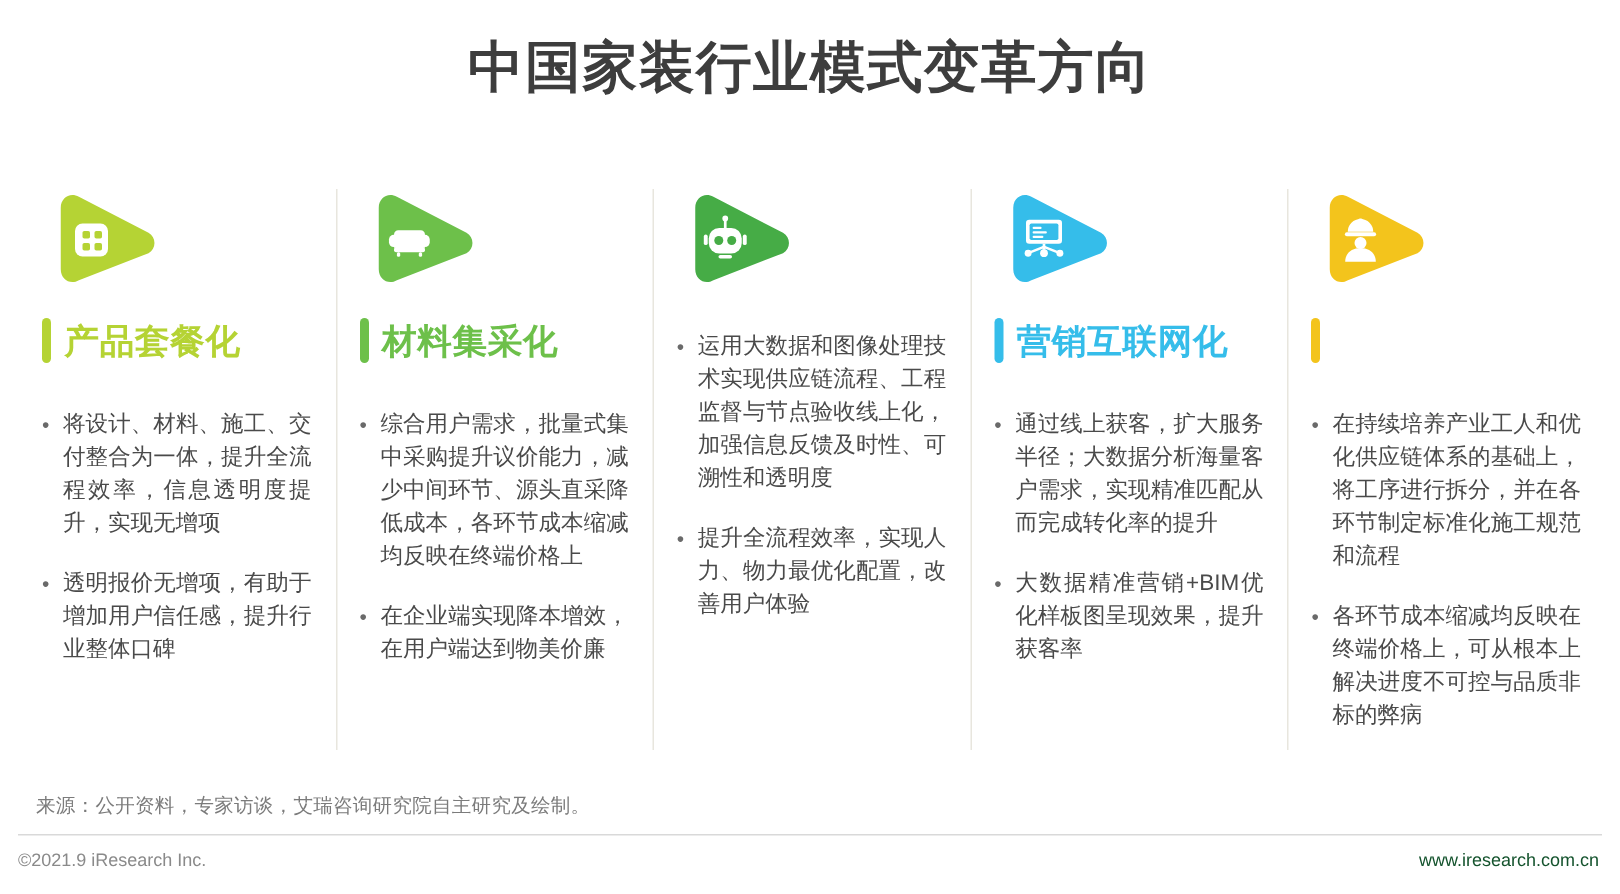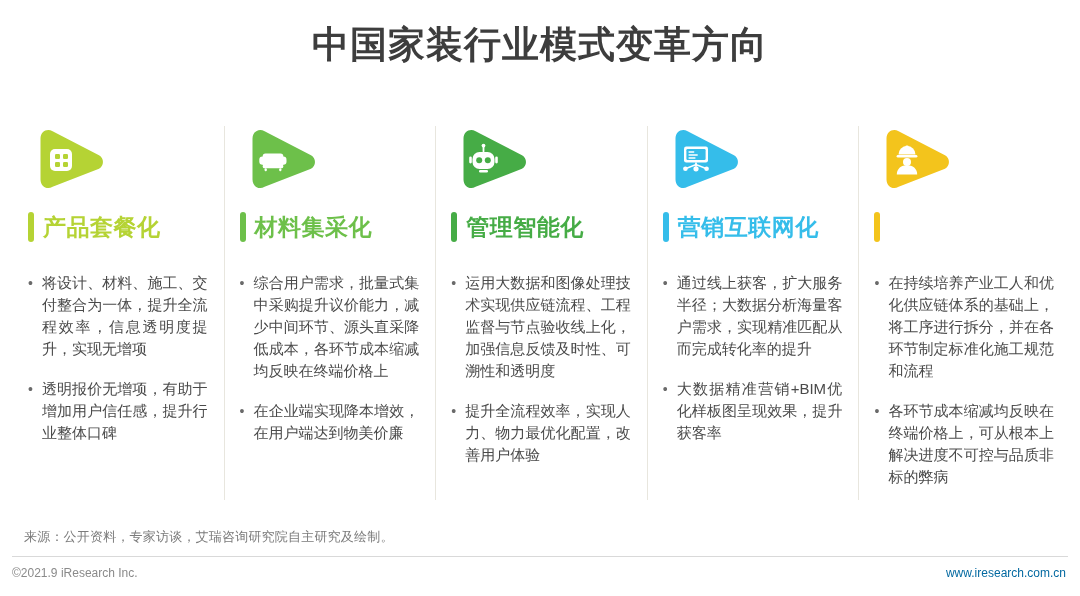--- a/index.html
+++ b/index.html
@@ -156,21 +156,21 @@
     left: 12px;
     top: 566px;
     font-size: 12px;
     color: #8a8a8a;
   }
   .website {
     position: absolute;
     right: 14px;
     top: 566px;
     font-size: 12px;
-    color: #0369a1;
+    color: #14532d;
   }
 </style>
 </head>
 <body>
 
 <div class="slide">
 
   <div class="title-wrap">
     <div class="title">中国家装行业模式变革方向</div>
   </div>
@@ -238,24 +238,20 @@
           <path d="M10.5 12.5 C10.5 5.6 17.0 1.8 22.6 5.2 L69.0 29.2 C74.3 32.3 74.3 39.7 69.0 42.8 L22.6 60.8 C17.0 64.2 10.5 60.4 10.5 53.5 Z" fill="#46ac46"></path>
           <rect x="29.6" y="20.5" width="1.8" height="6.0" rx="0.9" fill="#ffffff"></rect>
           <circle cx="30.5" cy="19.6" r="1.9" fill="#ffffff"></circle>
           <rect x="19.5" y="26.0" width="22" height="17" rx="7" fill="#ffffff"></rect>
           <circle cx="26.2" cy="34.3" r="3.0" fill="#46ac46"></circle>
           <circle cx="34.8" cy="34.3" r="3.0" fill="#46ac46"></circle>
           <rect x="16.2" y="30.4" width="2.6" height="7.0" rx="1.3" fill="#ffffff"></rect>
           <rect x="42.2" y="30.4" width="2.6" height="7.0" rx="1.3" fill="#ffffff"></rect>
           <rect x="26.0" y="44.0" width="9.0" height="2.4" rx="1.2" fill="#ffffff"></rect>
         </svg>
-      </div>
-      <div class="heading-row">
-        <div class="heading-bar" style="background:#46ac46"></div>
-        <div class="heading-text" style="color:#46ac46">管理智能化</div>
       </div>
       <div class="bullets">
         <div class="bullet">
           <span class="bullet-dot">•</span>
           <span class="bullet-text">运用大数据和图像处理技术实现供应链流程、工程监督与节点验收线上化，加强信息反馈及时性、可溯性和透明度</span>
         </div>
         <div class="bullet">
           <span class="bullet-dot">•</span>
           <span class="bullet-text">提升全流程效率，实现人力、物力最优化配置，改善用户体验</span>
         </div>

